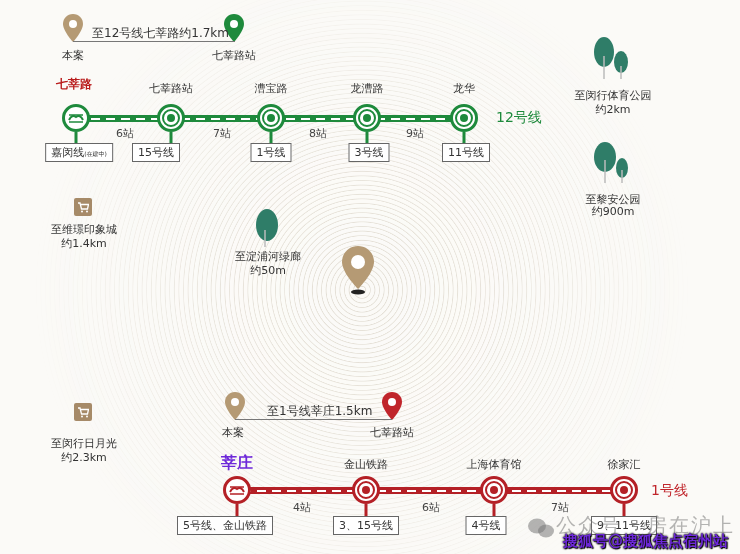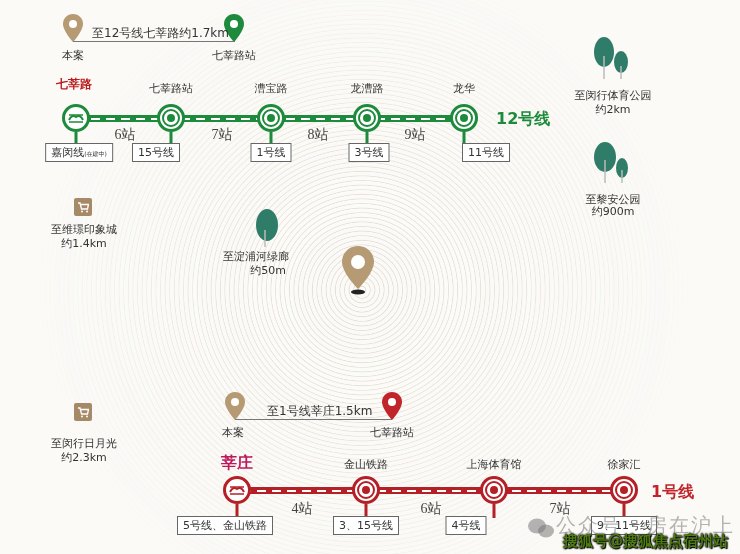--- a/index.html
+++ b/index.html
@@ -23,26 +23,26 @@
   .station {
     position: absolute; width: 28px; height: 28px; border-radius: 50%;
     background: #fff; transform: translate(-50%, -50%);
     display: flex; align-items: center; justify-content: center;
   }
   .station .inner { width: 18px; height: 18px; border-radius: 50%; border: 2px solid; display:flex; align-items:center; justify-content:center; }
   .station .dot { width: 8px; height: 8px; border-radius: 50%; }
   .stem { position: absolute; width: 3px; height: 14px; transform: translateX(-50%); }
   .box { position: absolute; border: 1px solid #666; background: #fff; font-size: 11px; padding: 1px 5px; white-space: nowrap; transform: translateX(-50%); }
   .stname { position: absolute; font-size: 11px; white-space: nowrap; transform: translateX(-50%); color: #333; }
-  .count { position: absolute; font-size: 14px; white-space: nowrap; transform: translateX(-50%); color: #444; font-family: Liberation Serif, serif; }
-  .linelabel { position: absolute; font-size: 16px; font-weight: bold; white-space: nowrap; }
+  .count { position: absolute; font-size: 11px; white-space: nowrap; transform: translateX(-50%); color: #444; }
+  .linelabel { position: absolute; font-size: 14px; font-weight: normal; white-space: nowrap; }
   .bigname { position: absolute; font-size: 15px; font-weight: bold; white-space: nowrap; transform: translateX(-50%); }
   .cart { position: absolute; width: 18px; height: 18px; background: #a68a68; border-radius: 2px; display:flex; align-items:center; justify-content:center; }
   .watermark1 { position: absolute; font-size: 20px; color: rgba(120,120,120,0.55); white-space: nowrap; letter-spacing: 2px; }
-  .watermark2 { position: absolute; font-size: 15px; color: #4d7c0f; font-weight: bold; white-space: nowrap; text-shadow: 0 0 2px #000, 0 0 2px #000, 1px 1px 1px #000; }
+  .watermark2 { position: absolute; font-size: 15px; color: #6d28d9; font-weight: bold; white-space: nowrap; text-shadow: 0 0 2px #000, 0 0 2px #000, 1px 1px 1px #000; }
 </style>
 </head>
 <body>
 
 <div class="rings"></div>
 
 <div>
   <svg class="abs" style="left:61px;top:13px" width="24" height="30" viewBox="0 0 24 30">
     <path d="M12 1C6 1 2 5.5 2 11c0 7 10 18 10 18s10-11 10-18C22 5.5 18 1 12 1z" fill="#b59a74"></path>
     <circle cx="12" cy="11" r="4" fill="#fff"></circle>
@@ -101,21 +101,21 @@
   <div class="stem" style="left:271px;top:132px;background:#1e8a3c"></div>
   <div class="stem" style="left:367px;top:132px;background:#1e8a3c"></div>
   <div class="stem" style="left:464px;top:132px;background:#1e8a3c"></div>
 
   <div class="box" style="left:79px;top:143px">
     <span>嘉闵线</span><span style="font-size:6px">(在建中)</span>
   </div>
   <div class="box" style="left:156px;top:143px">15号线</div>
   <div class="box" style="left:271px;top:143px">1号线</div>
   <div class="box" style="left:369px;top:143px">3号线</div>
-  <div class="box" style="left:486px;top:143px">11号线</div>
+  <div class="box" style="left:466px;top:143px">11号线</div>
 
   <div class="count" style="left:125px;top:126px">6站</div>
   <div class="count" style="left:222px;top:126px">7站</div>
   <div class="count" style="left:318px;top:126px">8站</div>
   <div class="count" style="left:415px;top:126px">9站</div>
 </div>
 
 <div>
   <svg class="abs" style="left:590px;top:36px" width="42" height="44" viewBox="0 0 42 44">
     <ellipse cx="14" cy="16" rx="10" ry="15" fill="#2f7d68"></ellipse>
@@ -148,21 +148,21 @@
   </div>
   <div class="abs txt center" style="left:84px;top:222px">至维璟印象城</div>
   <div class="abs txt center" style="left:84px;top:236px">约1.4km</div>
 </div>
 
 <div>
   <svg class="abs" style="left:254px;top:208px" width="26" height="40" viewBox="0 0 26 40">
     <ellipse cx="13" cy="17" rx="11" ry="16" fill="#2f7d68"></ellipse>
     <line x1="11" y1="22" x2="11" y2="39" stroke="#bbb" stroke-width="1.5"></line>
   </svg>
-  <div class="abs txt center" style="left:256px;top:249px">至淀浦河绿廊</div>
+  <div class="abs txt center" style="left:268px;top:249px">至淀浦河绿廊</div>
   <div class="abs txt center" style="left:268px;top:263px">约50m</div>
 </div>
 
 <div>
   <div class="cart" style="left:74px;top:403px">
     <svg width="12" height="11" viewBox="0 0 12 11">
         <path d="M1 1h2l1.5 6h6l1-4.5H4" fill="none" stroke="#fff" stroke-width="1.3"></path>
         <circle cx="5" cy="9.5" r="1" fill="#fff"></circle>
         <circle cx="10" cy="9.5" r="1" fill="#fff"></circle>
       </svg>
@@ -188,21 +188,21 @@
   </svg>
   <div class="abs" style="left:235px;top:419px;width:157px;height:1px;background:#777"></div>
   <div class="abs txt" style="left:267px;top:403px;font-size:12px">至1号线莘庄1.5km</div>
   <div class="abs txt center" style="left:233px;top:425px">本案</div>
   <div class="abs txt center" style="left:392px;top:425px">七莘路站</div>
 </div>
 
 <div>
   <div class="line-track" style="left:238px;top:487px;width:386px;background:#b42026"></div>
 
-  <div class="bigname" style="left:237px;top:453px;color:#be185d;font-size:16px">莘庄</div>
+  <div class="bigname" style="left:237px;top:453px;color:#6d28d9;font-size:16px">莘庄</div>
   <div class="stname" style="left:366px;top:457px">金山铁路</div>
   <div class="stname" style="left:494px;top:457px">上海体育馆</div>
   <div class="stname" style="left:624px;top:457px">徐家汇</div>
 
   <div class="station" style="left:237px;top:490px;border:3px solid #b42026">
     <svg width="18" height="14" viewBox="0 0 18 14">
       <path d="M2 9 Q5 3 9 6 Q13 3 16 9" fill="none" stroke="#b42026" stroke-width="2"></path>
       <line x1="2" y1="11" x2="16" y2="11" stroke="#b42026" stroke-width="1.5"></line>
       <line x1="2" y1="4" x2="16" y2="4" stroke="#b42026" stroke-width="1.5"></line>
     </svg>
@@ -225,21 +225,21 @@
 
   <div class="linelabel" style="left:651px;top:482px;color:#c0252b">1号线</div>
 
   <div class="stem" style="left:237px;top:504px;background:#b42026"></div>
   <div class="stem" style="left:366px;top:504px;background:#b42026"></div>
   <div class="stem" style="left:494px;top:504px;background:#b42026"></div>
   <div class="stem" style="left:624px;top:504px;background:#b42026"></div>
 
   <div class="box" style="left:225px;top:516px">5号线、金山铁路</div>
   <div class="box" style="left:366px;top:516px">3、15号线</div>
-  <div class="box" style="left:466px;top:516px">4号线</div>
+  <div class="box" style="left:486px;top:516px">4号线</div>
   <div class="box" style="left:624px;top:516px">9、11号线</div>
 
   <div class="count" style="left:302px;top:500px">4站</div>
   <div class="count" style="left:431px;top:500px">6站</div>
   <div class="count" style="left:560px;top:500px">7站</div>
 </div>
 
 <div>
   <svg class="abs" style="left:527px;top:517px" width="28" height="22" viewBox="0 0 28 22">
     <ellipse cx="10" cy="9" rx="9" ry="7.5" fill="rgba(120,120,120,0.55)"></ellipse>

